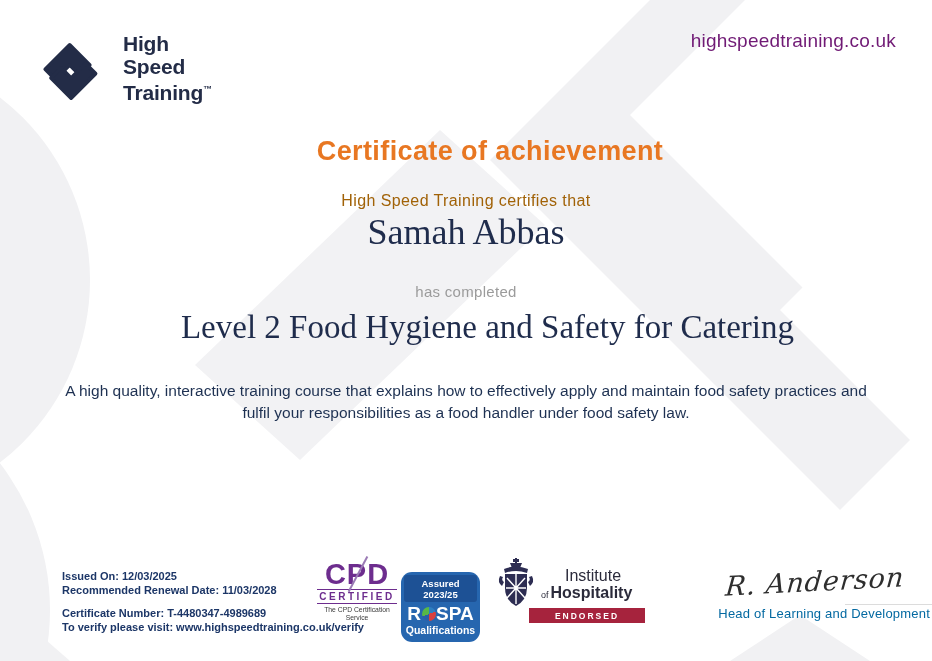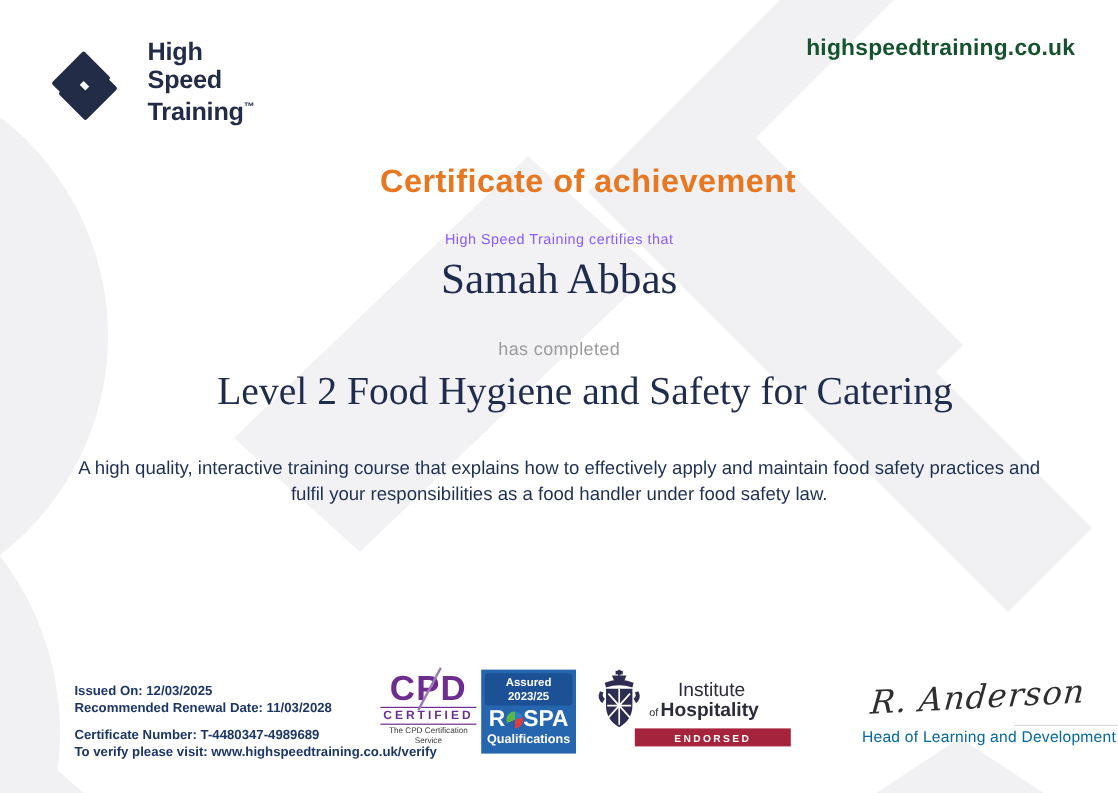--- a/index.html
+++ b/index.html
@@ -9,64 +9,64 @@
   }
   .bg{position:absolute;inset:0;z-index:0;}
   .layer{position:absolute;z-index:1;}
 
   
   .logo{left:38px;top:26px;display:flex;align-items:flex-start;}
   .logo-icon{width:72px;height:78px;}
   .logo-text{margin-left:13px;margin-top:6px;font-size:21px;line-height:23px;
     font-weight:700;color:#232c47;letter-spacing:-0.2px;}
   .tm{font-size:9px;vertical-align:super;font-weight:700;}
-  .site-url{right:36px;top:30px;font-size:19px;color:#14532d;font-weight:700;letter-spacing:0.2px;}
+  .site-url{right:36px;top:30px;font-size:19px;color:#701a75;font-weight:400;letter-spacing:0.2px;}
 
   
   .centered{left:0;right:0;text-align:center;}
   .cert-title{top:136px;font-size:27px;color:#e87722;font-weight:600;letter-spacing:0.4px;padding-left:48px;}
-  .certifies{top:192px;font-size:12px;color:#8b5cf6;letter-spacing:0.4px;}
+  .certifies{top:192px;font-size:16px;color:#a16207;letter-spacing:0.4px;}
   .recipient{top:211px;font-family:"Liberation Serif",serif;font-size:36px;color:#1f2c4c;font-weight:500;}
   .completed{top:283px;font-size:15px;color:#9b9b9b;letter-spacing:0.3px;}
   .course{top:309px;font-family:"Liberation Serif",serif;font-size:33px;color:#1f2c4c;font-weight:500;margin-left:43px;}
   .desc{top:380px;font-size:15.5px;color:#1e3152;line-height:1.42;}
   .desc span{display:inline-block;max-width:805px;}
 
   
   .details{left:62px;top:569px;font-size:11px;font-weight:700;color:#1c3667;line-height:14px;}
   .details .gap{height:9px;}
 
   
   .cpd{left:317px;top:560px;width:80px;text-align:center;color:#6d2d8e;}
   .cpd-acronym{position:relative;font-size:29px;font-weight:800;letter-spacing:1px;line-height:28px;}
   .cpd-slash{position:absolute;left:40px;top:-6px;width:1.5px;height:40px;background:#9a7ab5;
     transform:rotate(28deg);}
   .cpd-certified{font-size:10px;font-weight:700;letter-spacing:2.5px;border-top:1.5px solid #6d2d8e;
     border-bottom:1.5px solid #6d2d8e;padding:1px 0;margin-top:1px;}
   .cpd-sub{font-size:6.8px;color:#3a3a3a;margin-top:2px;line-height:8px;}
 
   
-  .rospa{left:401px;top:558px;width:79px;height:70px;background:#2666af;border-radius:0;
+  .rospa{left:401px;top:572px;width:79px;height:70px;background:#2666af;border-radius:11px;
     box-sizing:border-box;padding:3px 3px 0;}
   .rospa-band{background:#1d5195;border-radius:3px;color:#fff;font-size:9.5px;font-weight:700;
     text-align:center;padding:2.5px 0;}
   .rospa-name{display:flex;justify-content:center;align-items:center;color:#fff;
     font-size:19px;font-weight:800;margin-top:2px;line-height:19px;}
   .rospa-o{width:14px;height:14px;border-radius:50%;margin:0 0.5px;
     background:conic-gradient(#2e7fc1 0 70deg,#d84040 70deg 180deg,#2a5fa8 180deg 250deg,#58b847 250deg 360deg);}
   .rospa-quals{color:#fff;font-size:10.5px;font-weight:700;text-align:center;margin-top:1px;}
 
   
   .ioh{left:496px;top:558px;display:flex;align-items:flex-start;}
   .ioh-crest{width:40px;height:58px;}
   .ioh-text{margin-left:5px;margin-top:10px;color:#2b2b3b;}
   .ioh-line1{font-size:16px;line-height:16px;font-weight:500;margin-left:24px;}
   .ioh-line2{font-size:16px;line-height:17px;font-weight:700;}
   .ioh-of{font-size:9px;font-weight:500;margin-right:2px;}
-  .ioh-endorsed{margin-top:4px;margin-left:-12px;width:130px;background:#a6233d;color:#fff;
+  .ioh-endorsed{margin-top:4px;margin-left:-12px;width:116px;background:#a6233d;color:#fff;
     font-size:8.5px;font-weight:700;letter-spacing:2px;text-align:center;padding:2.5px 0 2px;}
 
   
   .sig-name{left:703px;top:566px;width:224px;text-align:center;
     font-family:"DejaVu Serif",serif;font-style:italic;font-size:27px;color:#2e2e2e;
     transform:rotate(-3deg) skewX(-8deg);letter-spacing:1px;}
   .sig-line{left:845px;top:604px;width:87px;height:1px;background:#dcdcdc;}
   .sig-role{left:706px;top:606px;width:224px;text-align:right;font-size:13px;color:#0369a1;letter-spacing:0.2px;}
 </style>
 </head>

